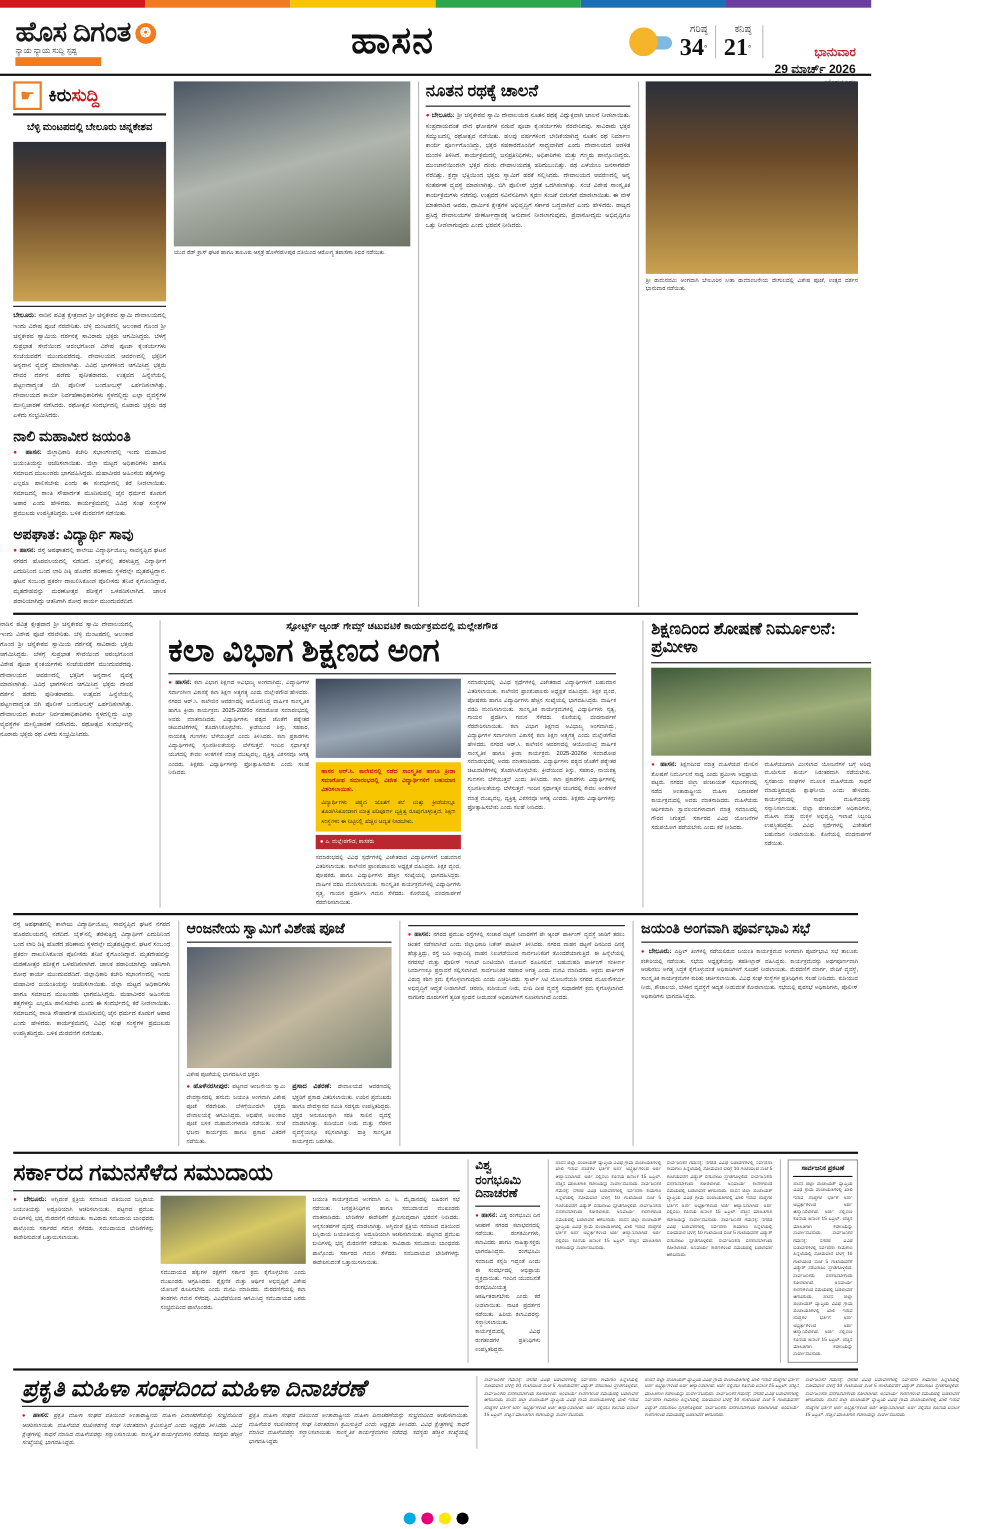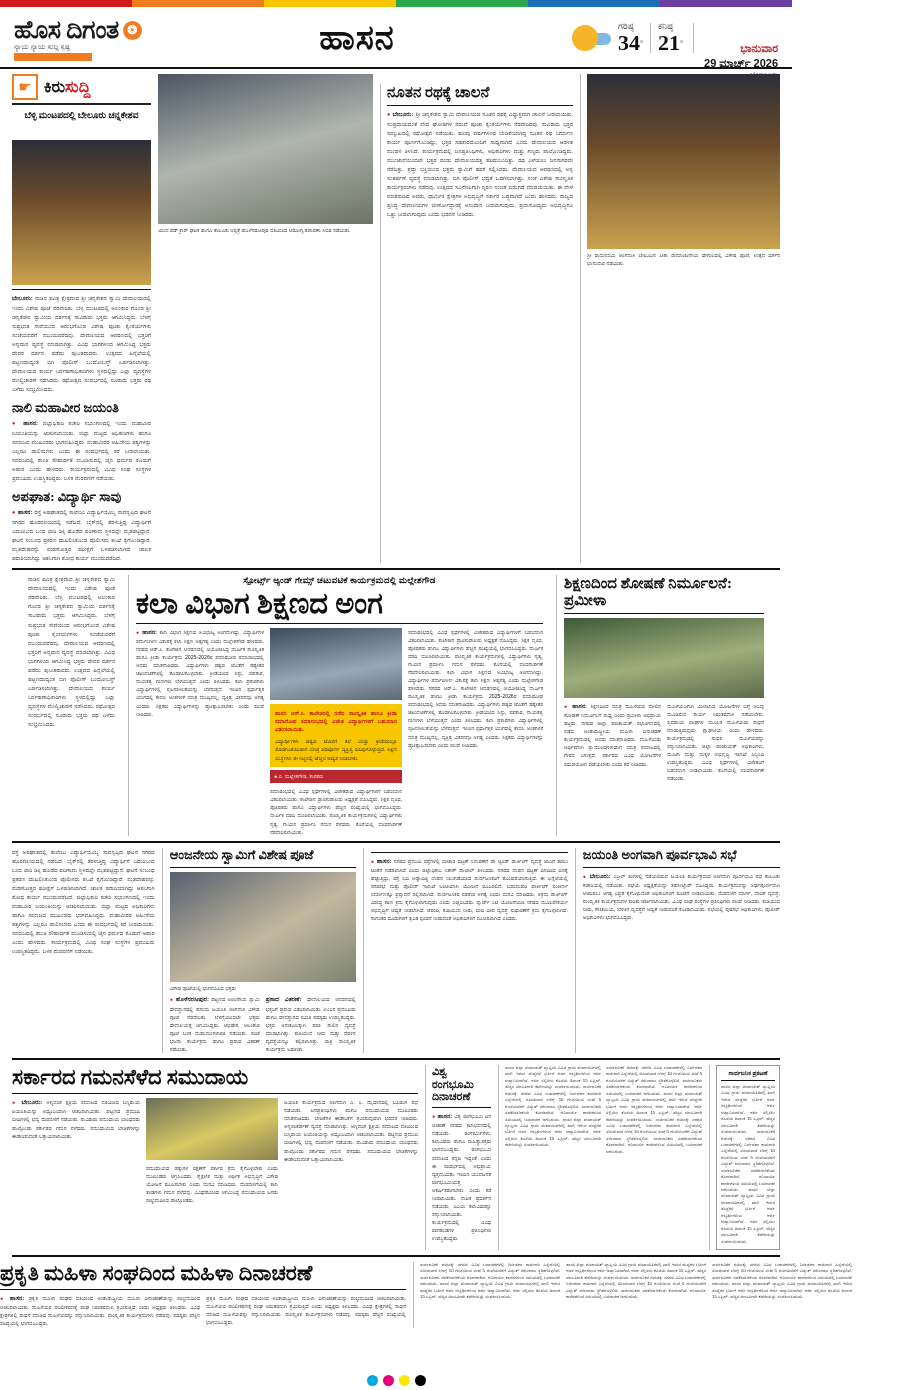--- a/index.html
+++ b/index.html
@@ -35,21 +35,21 @@
     font-size:12px; font-weight:bold;
   }
   .logo-bar { background:#f07c1f; height:8px; width:78px; margin-top:2px;}
   .center-title {
     font-family:"Liberation Serif", serif;
     font-size:34px; font-weight:bold; letter-spacing:1px;
   }
   .weather { display:flex; align-items:center; gap:7px; }
   .sun { width:26px; height:26px; border-radius:50%; background:#f6b428; position:relative;}
   .cloud { width:22px; height:12px; background:#7fb8e0; border-radius:8px; margin-left:-9px; margin-top:8px;}
-  .temp-block { text-align:left; font-size:9px; color:#333; line-height:1.05; }
+  .temp-block { text-align:right; font-size:9px; color:#333; line-height:1.05; }
   .temp-block b { font-size:22px; color:#111; font-family:"Liberation Serif",serif;}
   .vline { width:1px; height:30px; background:#bbb; }
   .date-block { text-align:right; font-size:10px; line-height:1.3;margin-top:45px; }
   .date-block .day { font-weight:bold; font-size:11px; color:#b8282e;}
   .date-block .date { font-weight:bold; font-size:11px; }
   .date-block .place { font-size:7.5px; color:#666; }
   .hl { font-family:"Liberation Serif", serif; font-weight:bold; }
 
   
   .body-text {
@@ -157,21 +157,21 @@
 
   <div style="display:flex; padding:5px 12px 0 12px; gap:7px;">
 
     <div style="width:146px;">
       <div class="badge-row">
         <div class="badge-box">☛</div>
         <div class="badge-text">
           <span>ಕಿರು</span><em>ಸುದ್ದಿ</em>
         </div>
       </div>
-      <div class="lead-cap" style="padding:4px 2px 19px 2px;">ಬೆಳ್ಳಿ ಮಂಟಪದಲ್ಲಿ ಬೇಲೂರು ಚನ್ನಕೇಶವ</div>
+      <div class="lead-cap" style="padding:4px 2px 8px 2px;">ಬೆಳ್ಳಿ ಮಂಟಪದಲ್ಲಿ ಬೇಲೂರು ಚನ್ನಕೇಶವ</div>
       <div class="photo img-temple" style="height:145px;"></div>
       <div class="sec-rule-thin"></div>
       <div class="body-text">
         <span class="dateline">ಬೇಲೂರು:</span>
         <span>ನಾಡಿನ ಪವಿತ್ರ ಕ್ಷೇತ್ರವಾದ ಶ್ರೀ ಚನ್ನಕೇಶವ ಸ್ವಾಮಿ ದೇವಾಲಯದಲ್ಲಿ ಇಂದು ವಿಶೇಷ ಪೂಜೆ ನೆರವೇರಿತು. ಬೆಳ್ಳಿ ಮಂಟಪದಲ್ಲಿ ಅಲಂಕಾರ ಗೊಂಡ ಶ್ರೀ ಚನ್ನಕೇಶವ ಸ್ವಾಮಿಯ ದರ್ಶನಕ್ಕೆ ಸಾವಿರಾರು ಭಕ್ತರು ಆಗಮಿಸಿದ್ದರು. ಬೆಳಗ್ಗೆ ಸುಪ್ರಭಾತ ಸೇವೆಯಿಂದ ಆರಂಭಗೊಂಡ ವಿಶೇಷ ಪೂಜಾ ಕೈಂಕರ್ಯಗಳು ಸಂಜೆಯವರೆಗೆ ಮುಂದುವರೆದವು. ದೇವಾಲಯದ ಆವರಣದಲ್ಲಿ ಭಕ್ತರಿಗೆ ಅನ್ನದಾನ ವ್ಯವಸ್ಥೆ ಮಾಡಲಾಗಿತ್ತು. ವಿವಿಧ ಭಾಗಗಳಿಂದ ಆಗಮಿಸಿದ್ದ ಭಕ್ತರು ದೇವರ ದರ್ಶನ ಪಡೆದು ಪುನೀತರಾದರು. ಉತ್ಸವದ ಹಿನ್ನೆಲೆಯಲ್ಲಿ ಪಟ್ಟಣದಾದ್ಯಂತ ಬಿಗಿ ಪೊಲೀಸ್ ಬಂದೋಬಸ್ತ್ ಏರ್ಪಡಿಸಲಾಗಿತ್ತು. ದೇವಾಲಯದ ಕಾರ್ಯ ನಿರ್ವಹಣಾಧಿಕಾರಿಗಳು ಸ್ಥಳದಲ್ಲಿದ್ದು ಎಲ್ಲಾ ವ್ಯವಸ್ಥೆಗಳ ಮೇಲ್ವಿಚಾರಣೆ ನಡೆಸಿದರು. ರಥೋತ್ಸವ ಸಂದರ್ಭದಲ್ಲಿ ನೂರಾರು ಭಕ್ತರು ರಥ ಎಳೆದು ಸಂಭ್ರಮಿಸಿದರು.</span>
       </div>
       <div class="hl h-sm" style="margin:6px 0 3px 0;">ನಾಲಿ ಮಹಾವೀರ ಜಯಂತಿ</div>
       <div class="body-text">
         <span class="dot">●</span>
         <span class="dateline">ಹಾಸನ:</span>
@@ -183,21 +183,21 @@
         <span class="dateline">ಹಾಸನ:</span>
         <span>ರಸ್ತೆ ಅಪಘಾತದಲ್ಲಿ ಕಾಲೇಜು ವಿದ್ಯಾರ್ಥಿಯೊಬ್ಬ ಸಾವನ್ನಪ್ಪಿದ ಘಟನೆ ನಗರದ ಹೊರವಲಯದಲ್ಲಿ ನಡೆದಿದೆ. ಬೈಕ್‌ನಲ್ಲಿ ತೆರಳುತ್ತಿದ್ದ ವಿದ್ಯಾರ್ಥಿಗೆ ಎದುರಿನಿಂದ ಬಂದ ಲಾರಿ ಡಿಕ್ಕಿ ಹೊಡೆದ ಪರಿಣಾಮ ಸ್ಥಳದಲ್ಲೇ ಮೃತಪಟ್ಟಿದ್ದಾನೆ. ಘಟನೆ ಸಂಬಂಧ ಪ್ರಕರಣ ದಾಖಲಿಸಿಕೊಂಡ ಪೊಲೀಸರು ತನಿಖೆ ಕೈಗೊಂಡಿದ್ದಾರೆ. ಮೃತದೇಹವನ್ನು ಮರಣೋತ್ತರ ಪರೀಕ್ಷೆಗೆ ಒಳಪಡಿಸಲಾಗಿದೆ. ಚಾಲಕ ಪರಾರಿಯಾಗಿದ್ದು ಆತನಿಗಾಗಿ ಶೋಧ ಕಾರ್ಯ ಮುಂದುವರೆದಿದೆ.</span>
       </div>
     </div>
 
     <div style="width:415px;display:flex;gap:7px;">
       <div style="width:215px;">
         <div class="photo img-hall" style="height:150px;"></div>
         <div class="cap">ಯುವ ರೆಡ್ ಕ್ರಾಸ್ ಘಟಕ ಹಾಗೂ ತಾಲೂಕು ಆಸ್ಪತ್ರೆ ಹೊಳೆನರಸೀಪುರ ವತಿಯಿಂದ ಆರೋಗ್ಯ ತಪಾಸಣಾ ಶಿಬಿರ ನಡೆಯಿತು.</div>
       </div>
-      <div style="width:193px;margin-top:10px;" class="col-sep">
+      <div style="width:193px;" class="col-sep">
         <div class="hl h-md" style="padding-left:6px;">ನೂತನ ರಥಕ್ಕೆ ಚಾಲನೆ</div>
         <div class="sec-rule-thin" style="margin-left:6px;"></div>
         <div class="body-text" style="padding-left:6px;">
           <span class="dot">●</span>
           <span class="dateline">ಬೇಲೂರು:</span>
           <span>ಶ್ರೀ ಚನ್ನಕೇಶವ ಸ್ವಾಮಿ ದೇವಾಲಯದ ನೂತನ ರಥಕ್ಕೆ ವಿಧ್ಯುಕ್ತವಾಗಿ ಚಾಲನೆ ನೀಡಲಾಯಿತು. ಸಂಪ್ರದಾಯದಂತೆ ವೇದ ಘೋಷಗಳ ನಡುವೆ ಪೂಜಾ ಕೈಂಕರ್ಯಗಳು ನೆರವೇರಿದವು. ಸಾವಿರಾರು ಭಕ್ತರ ಸಮ್ಮುಖದಲ್ಲಿ ರಥೋತ್ಸವ ನಡೆಯಿತು. ಹಲವು ವರ್ಷಗಳಿಂದ ಬೇಡಿಕೆಯಾಗಿದ್ದ ನೂತನ ರಥ ನಿರ್ಮಾಣ ಕಾರ್ಯ ಪೂರ್ಣಗೊಂಡಿದ್ದು, ಭಕ್ತರ ಸಹಕಾರದೊಂದಿಗೆ ಸಾಧ್ಯವಾಗಿದೆ ಎಂದು ದೇವಾಲಯದ ಆಡಳಿತ ಮಂಡಳಿ ತಿಳಿಸಿದೆ. ಕಾರ್ಯಕ್ರಮದಲ್ಲಿ ಜನಪ್ರತಿನಿಧಿಗಳು, ಅಧಿಕಾರಿಗಳು ಮತ್ತು ಗಣ್ಯರು ಪಾಲ್ಗೊಂಡಿದ್ದರು. ಮುಂಜಾನೆಯಿಂದಲೇ ಭಕ್ತರ ದಂಡು ದೇವಾಲಯದತ್ತ ಹರಿದುಬಂದಿತ್ತು. ರಥ ಎಳೆಯಲು ಜನಸಾಗರವೇ ನೆರೆದಿತ್ತು. ಶ್ರದ್ಧಾ ಭಕ್ತಿಯಿಂದ ಭಕ್ತರು ಸ್ವಾಮಿಗೆ ಹರಕೆ ಸಲ್ಲಿಸಿದರು. ದೇವಾಲಯದ ಆವರಣದಲ್ಲಿ ಅನ್ನ ಸಂತರ್ಪಣೆ ವ್ಯವಸ್ಥೆ ಮಾಡಲಾಗಿತ್ತು. ಬಿಗಿ ಪೊಲೀಸ್ ಭದ್ರತೆ ಒದಗಿಸಲಾಗಿತ್ತು. ಸಂಜೆ ವಿಶೇಷ ಸಾಂಸ್ಕೃತಿಕ ಕಾರ್ಯಕ್ರಮಗಳು ನಡೆದವು. ಉತ್ಸವದ ಸವಿನೆನಪಿಗಾಗಿ ಸ್ಮರಣ ಸಂಚಿಕೆ ಬಿಡುಗಡೆ ಮಾಡಲಾಯಿತು. ಈ ವೇಳೆ ಮಾತನಾಡಿದ ಅವರು, ಧಾರ್ಮಿಕ ಕ್ಷೇತ್ರಗಳ ಅಭಿವೃದ್ಧಿಗೆ ಸರ್ಕಾರ ಬದ್ಧವಾಗಿದೆ ಎಂದು ಹೇಳಿದರು. ರಾಜ್ಯದ ಪ್ರಸಿದ್ಧ ದೇವಾಲಯಗಳ ಜೀರ್ಣೋದ್ಧಾರಕ್ಕೆ ಅನುದಾನ ನೀಡಲಾಗುವುದು, ಪ್ರವಾಸೋದ್ಯಮ ಅಭಿವೃದ್ಧಿಗೂ ಒತ್ತು ನೀಡಲಾಗುವುದು ಎಂದು ಭರವಸೆ ನೀಡಿದರು.</span>
         </div>
       </div>
     </div>
 
@@ -206,21 +206,21 @@
         <div class="photo img-temple" style="height:175px;"></div>
         <div class="cap">ಶ್ರೀ ರಾಮನವಮಿ ಅಂಗವಾಗಿ ಬೇಲೂರಿನ ಸೀತಾ ರಾಮಾಂಜನೇಯ ದೇಗುಲದಲ್ಲಿ ವಿಶೇಷ ಪೂಜೆ, ಉತ್ಸವ ದರ್ಶನ ಭಾನುವಾರ ನಡೆಯಿತು.</div>
       </div>
     </div>
   </div>
 
   <div style="padding:0 12px;">
       <div class="sec-rule"></div>
     </div>
 
-  <div style="display:flex; padding:0 28px; gap:13px;">
+  <div style="display:flex; padding:0 0; gap:24px;">
 
     <div style="width:146px;">
       <div class="body-text">
         <span>ನಾಡಿನ ಪವಿತ್ರ ಕ್ಷೇತ್ರವಾದ ಶ್ರೀ ಚನ್ನಕೇಶವ ಸ್ವಾಮಿ ದೇವಾಲಯದಲ್ಲಿ ಇಂದು ವಿಶೇಷ ಪೂಜೆ ನೆರವೇರಿತು. ಬೆಳ್ಳಿ ಮಂಟಪದಲ್ಲಿ ಅಲಂಕಾರ ಗೊಂಡ ಶ್ರೀ ಚನ್ನಕೇಶವ ಸ್ವಾಮಿಯ ದರ್ಶನಕ್ಕೆ ಸಾವಿರಾರು ಭಕ್ತರು ಆಗಮಿಸಿದ್ದರು. ಬೆಳಗ್ಗೆ ಸುಪ್ರಭಾತ ಸೇವೆಯಿಂದ ಆರಂಭಗೊಂಡ ವಿಶೇಷ ಪೂಜಾ ಕೈಂಕರ್ಯಗಳು ಸಂಜೆಯವರೆಗೆ ಮುಂದುವರೆದವು. ದೇವಾಲಯದ ಆವರಣದಲ್ಲಿ ಭಕ್ತರಿಗೆ ಅನ್ನದಾನ ವ್ಯವಸ್ಥೆ ಮಾಡಲಾಗಿತ್ತು. ವಿವಿಧ ಭಾಗಗಳಿಂದ ಆಗಮಿಸಿದ್ದ ಭಕ್ತರು ದೇವರ ದರ್ಶನ ಪಡೆದು ಪುನೀತರಾದರು. ಉತ್ಸವದ ಹಿನ್ನೆಲೆಯಲ್ಲಿ ಪಟ್ಟಣದಾದ್ಯಂತ ಬಿಗಿ ಪೊಲೀಸ್ ಬಂದೋಬಸ್ತ್ ಏರ್ಪಡಿಸಲಾಗಿತ್ತು. ದೇವಾಲಯದ ಕಾರ್ಯ ನಿರ್ವಹಣಾಧಿಕಾರಿಗಳು ಸ್ಥಳದಲ್ಲಿದ್ದು ಎಲ್ಲಾ ವ್ಯವಸ್ಥೆಗಳ ಮೇಲ್ವಿಚಾರಣೆ ನಡೆಸಿದರು. ರಥೋತ್ಸವ ಸಂದರ್ಭದಲ್ಲಿ ನೂರಾರು ಭಕ್ತರು ರಥ ಎಳೆದು ಸಂಭ್ರಮಿಸಿದರು.</span>
       </div>
     </div>
 
     <div style="width:415px;" class="col-sep">
       <div style="padding-left:7px;">
         <div class="hl" style="font-size:8.5px;text-align:center;letter-spacing:0.3px;">ಸ್ಪೋರ್ಟ್ಸ್ ಆ್ಯಂಡ್ ಗೇಮ್ಸ್ ಚಟುವಟಿಕೆ ಕಾರ್ಯಕ್ರಮದಲ್ಲಿ ಮಲ್ಲೇಶಗೌಡ</div>
@@ -407,21 +407,21 @@
           </div>
         </div>
       </div>
     </div>
   </div>
 
   <div style="padding:0 12px;">
       <div class="sec-rule"></div>
     </div>
 
-  <div style="display:flex; padding:0 0; gap:7px;">
+  <div style="display:flex; padding:0 20px; gap:7px;font-style:italic;">
     <div style="width:418px;">
       <div class="hl h-lg" style="line-height:1.1;">ಪ್ರಕೃತಿ ಮಹಿಳಾ ಸಂಘದಿಂದ ಮಹಿಳಾ ದಿನಾಚರಣೆ</div>
       <div class="sec-rule-thin"></div>
       <div style="display:flex;gap:6px;">
         <div style="width:200px;" class="body-text sm">
           <span class="dot">●</span>
           <span class="dateline">ಹಾಸನ:</span>
           <span>ಪ್ರಕೃತಿ ಮಹಿಳಾ ಸಂಘದ ವತಿಯಿಂದ ಅಂತಾರಾಷ್ಟ್ರೀಯ ಮಹಿಳಾ ದಿನಾಚರಣೆಯನ್ನು ಸಂಭ್ರಮದಿಂದ ಆಚರಿಸಲಾಯಿತು. ಮಹಿಳೆಯರ ಸಬಲೀಕರಣಕ್ಕೆ ಸಂಘ ನಿರಂತರವಾಗಿ ಶ್ರಮಿಸುತ್ತಿದೆ ಎಂದು ಅಧ್ಯಕ್ಷರು ತಿಳಿಸಿದರು. ವಿವಿಧ ಕ್ಷೇತ್ರಗಳಲ್ಲಿ ಸಾಧನೆ ಮಾಡಿದ ಮಹಿಳೆಯರನ್ನು ಸನ್ಮಾನಿಸಲಾಯಿತು. ಸಾಂಸ್ಕೃತಿಕ ಕಾರ್ಯಕ್ರಮಗಳು ನಡೆದವು. ಸದಸ್ಯರು ಹೆಚ್ಚಿನ ಸಂಖ್ಯೆಯಲ್ಲಿ ಭಾಗವಹಿಸಿದ್ದರು.</span>
         </div>
         <div style="width:200px;" class="body-text sm">

